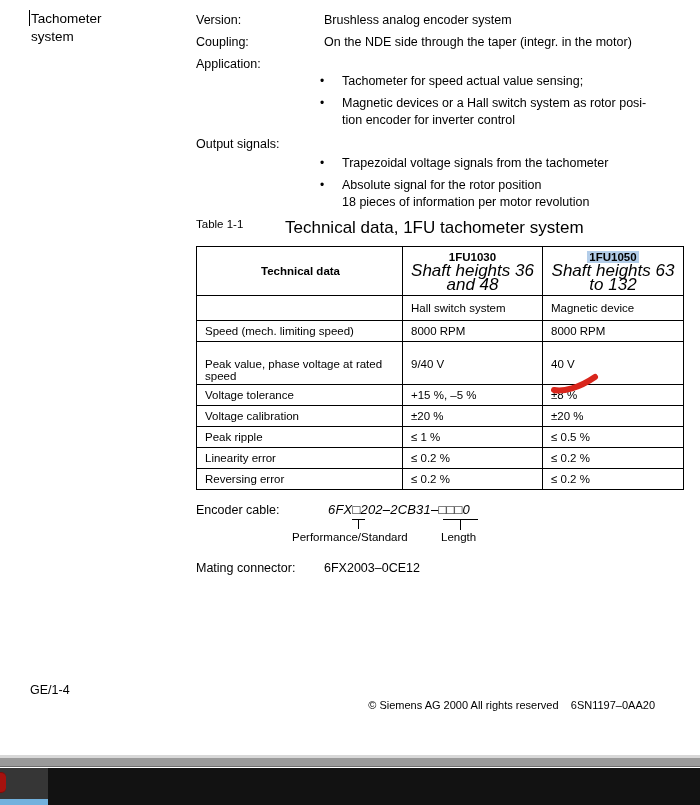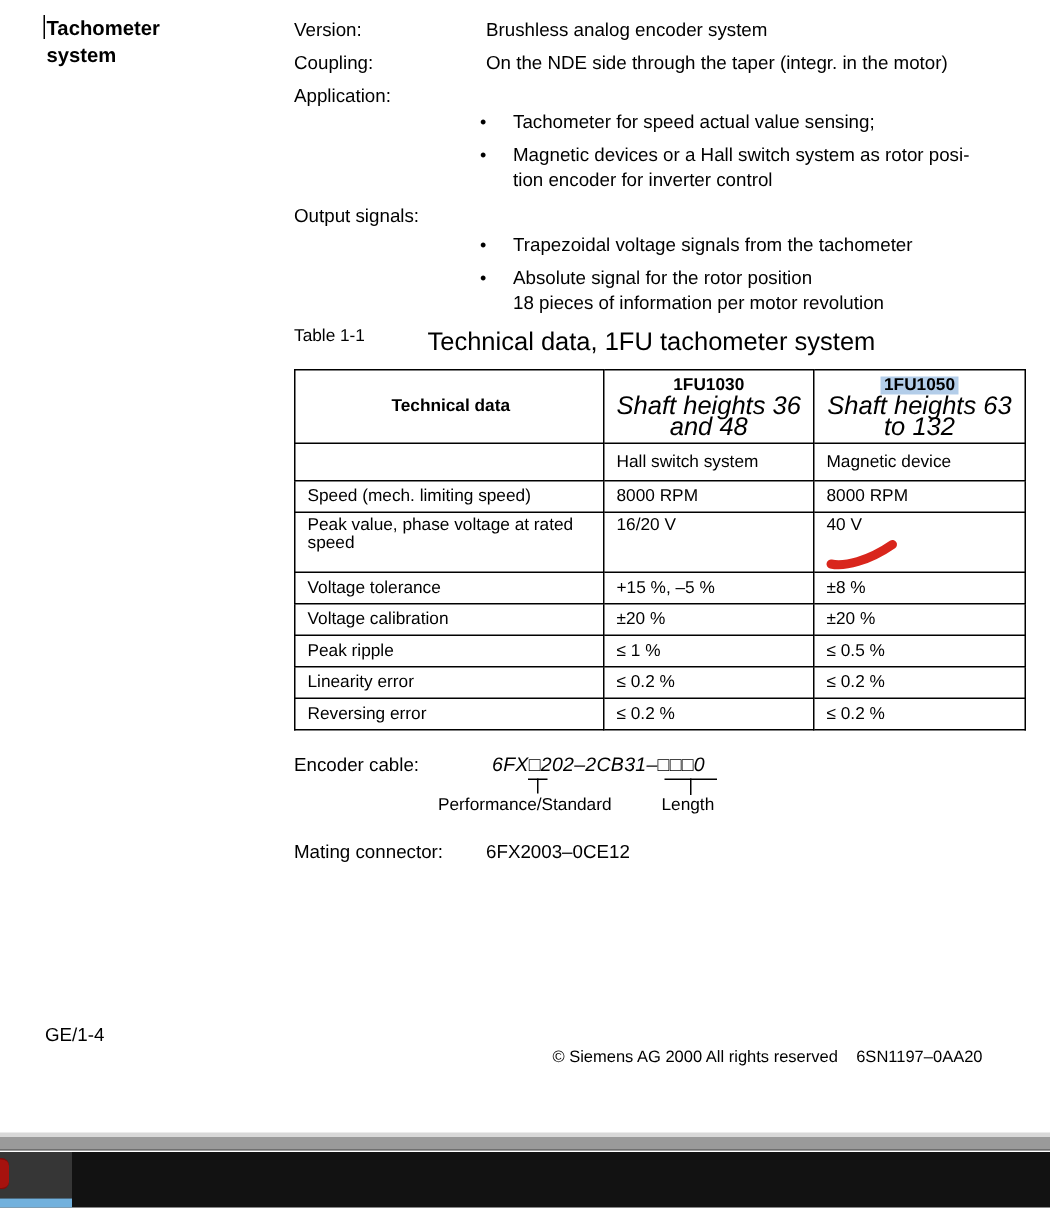--- a/index.html
+++ b/index.html
@@ -8,21 +8,21 @@
     font-family:"Liberation Sans", sans-serif;
     background:#ffffff; color:#000000;
     position:relative; overflow:hidden;
     -webkit-font-smoothing:antialiased;
   }
   .page { position:absolute; left:0; top:0; width:700px; height:805px; background:#fff; }
 
   
   .side-heading {
     position:absolute; left:31px; top:10px; width:110px;
-    font-weight:bold; font-size:13.5px; line-height:18px;
+    font-weight:normal; font-size:13.5px; line-height:18px;
   }
   .text-cursor { position:absolute; left:29px; top:10px; width:1px; height:16px; background:#000; }
 
   
   .def-label { position:absolute; left:196px; font-size:12.5px; }
   .def-value { position:absolute; left:324px; font-size:12.5px; white-space:nowrap; }
 
   
   .bullets { position:absolute; left:320px; width:368px; font-size:12.5px; line-height:17px; }
   .bullet-item { display:flex; margin-bottom:5px; }
@@ -37,21 +37,21 @@
   .spec-table-wrap { position:absolute; left:196px; top:246px; }
   table.spec { border-collapse:collapse; table-layout:fixed; width:487px; font-size:11.5px; }
   table.spec td, table.spec th { border:1px solid #000; padding:2px 6px 2px 8px; vertical-align:middle; text-align:left; font-weight:normal; }
   table.spec th.h-main { text-align:center; font-weight:bold; height:36px; }
   table.spec th.h-col  { text-align:center; height:36px; padding:3px 4px; }
   .h-title { font-weight:bold; font-size:11.5px; line-height:14px; }
   .h-sub   { font-weight:normal; font-size:17px; line-height:14px;font-style:italic; }
   .hl { background:#b3cde9; padding:0 2px; }
   tr.sub-row td { height:25px; }
   tr.data-row td { height:21px; }
-  tr.tall-row td { height:40px; vertical-align:top; padding-top:2px; }
+  tr.tall-row td { height:40px; vertical-align:top; padding-top:16px; }
   td.val { padding-left:10px; }
   .cell-anno { position:relative; display:block; }
   .swoosh { position:absolute; left:-4px; top:11px; }
 
   
   .enc-label { position:absolute; left:196px; top:503px; font-size:12.5px; }
   .enc-code  { position:absolute; left:328px; top:502px; font-size:13px; letter-spacing:0.2px;font-style:italic; }
   .mark { position:absolute; background:#000; }
   .callout-label { position:absolute; font-size:11.5px; }
   .mating-label { position:absolute; left:196px; top:561px; font-size:12.5px; }
@@ -144,21 +144,21 @@
         <td class="val">Magnetic device</td>
       </tr>
       <tr class="data-row">
         <td>Speed (mech. limiting speed)</td>
         <td class="val">8000 RPM</td>
         <td class="val">8000 RPM</td>
       </tr>
       <tr class="tall-row">
         <td class="bullet-text">Peak value, phase voltage at rated
 speed</td>
-        <td class="val">16/20 V</td>
+        <td class="val">9/40 V</td>
         <td class="val">
           <span class="cell-anno">
             <span>40 V</span>
             <svg class="swoosh" width="56" height="26" viewBox="0 0 56 26">
               <path d="M7,21 C16,23 32,19 48,8" fill="none" stroke="#d9261c" stroke-width="6" stroke-linecap="round"></path>
             </svg>
           </span>
         </td>
       </tr>
       <tr class="data-row">

